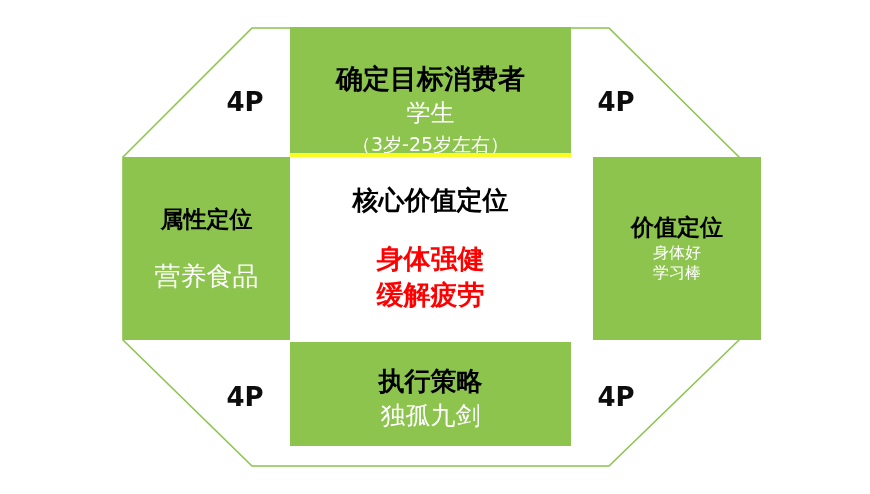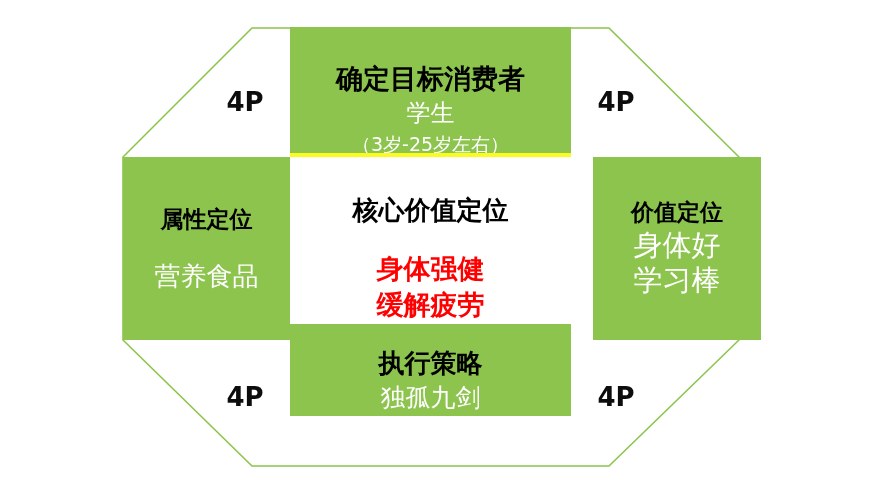--- a/index.html
+++ b/index.html
@@ -91,42 +91,42 @@
   }
   #cell-left .title-black { font-size: 23px; }
   #cell-left .sub-white  { font-size: 26px; }
   
   #cell-center {
     left: 290px;
     top: 157px;
     width: 281px;
     height: 183px;
     justify-content: flex-start;
-    padding-top: 38px;
+    padding-top: 28px;
   }
   #cell-center .title-black { font-size: 26px; }
   #cell-center .sub-red     { font-size: 27px; }
   #cell-center .red-block   { margin-top: 28px; }
   #cell-center .red-line2   { margin-top: 5px; }
   
   #cell-right {
     left: 593px;
     top: 157px;
     width: 168px;
     height: 183px;
   }
   #cell-right .title-black { font-size: 23px; }
-  #cell-right .sub-white  { font-size: 29px; margin-top: 3px; text-align: right; }
+  #cell-right .sub-white  { font-size: 16px; margin-top: 3px; text-align: right; }
   #cell-right .sub-line2  { margin-top: 2px; }
   
   #cell-bottom {
     left: 290px;
-    top: 324px;
+    top: 342px;
     width: 281px;
-    height: 92px;
+    height: 104px;
     justify-content: flex-start;
     padding-top: 24px;
   }
   #cell-bottom .title-black { font-size: 26px; }
   #cell-bottom .sub-white  { font-size: 25px; margin-top: 5px; }
   
   .corner {
     position: absolute;
     display: flex;
     align-items: center;

